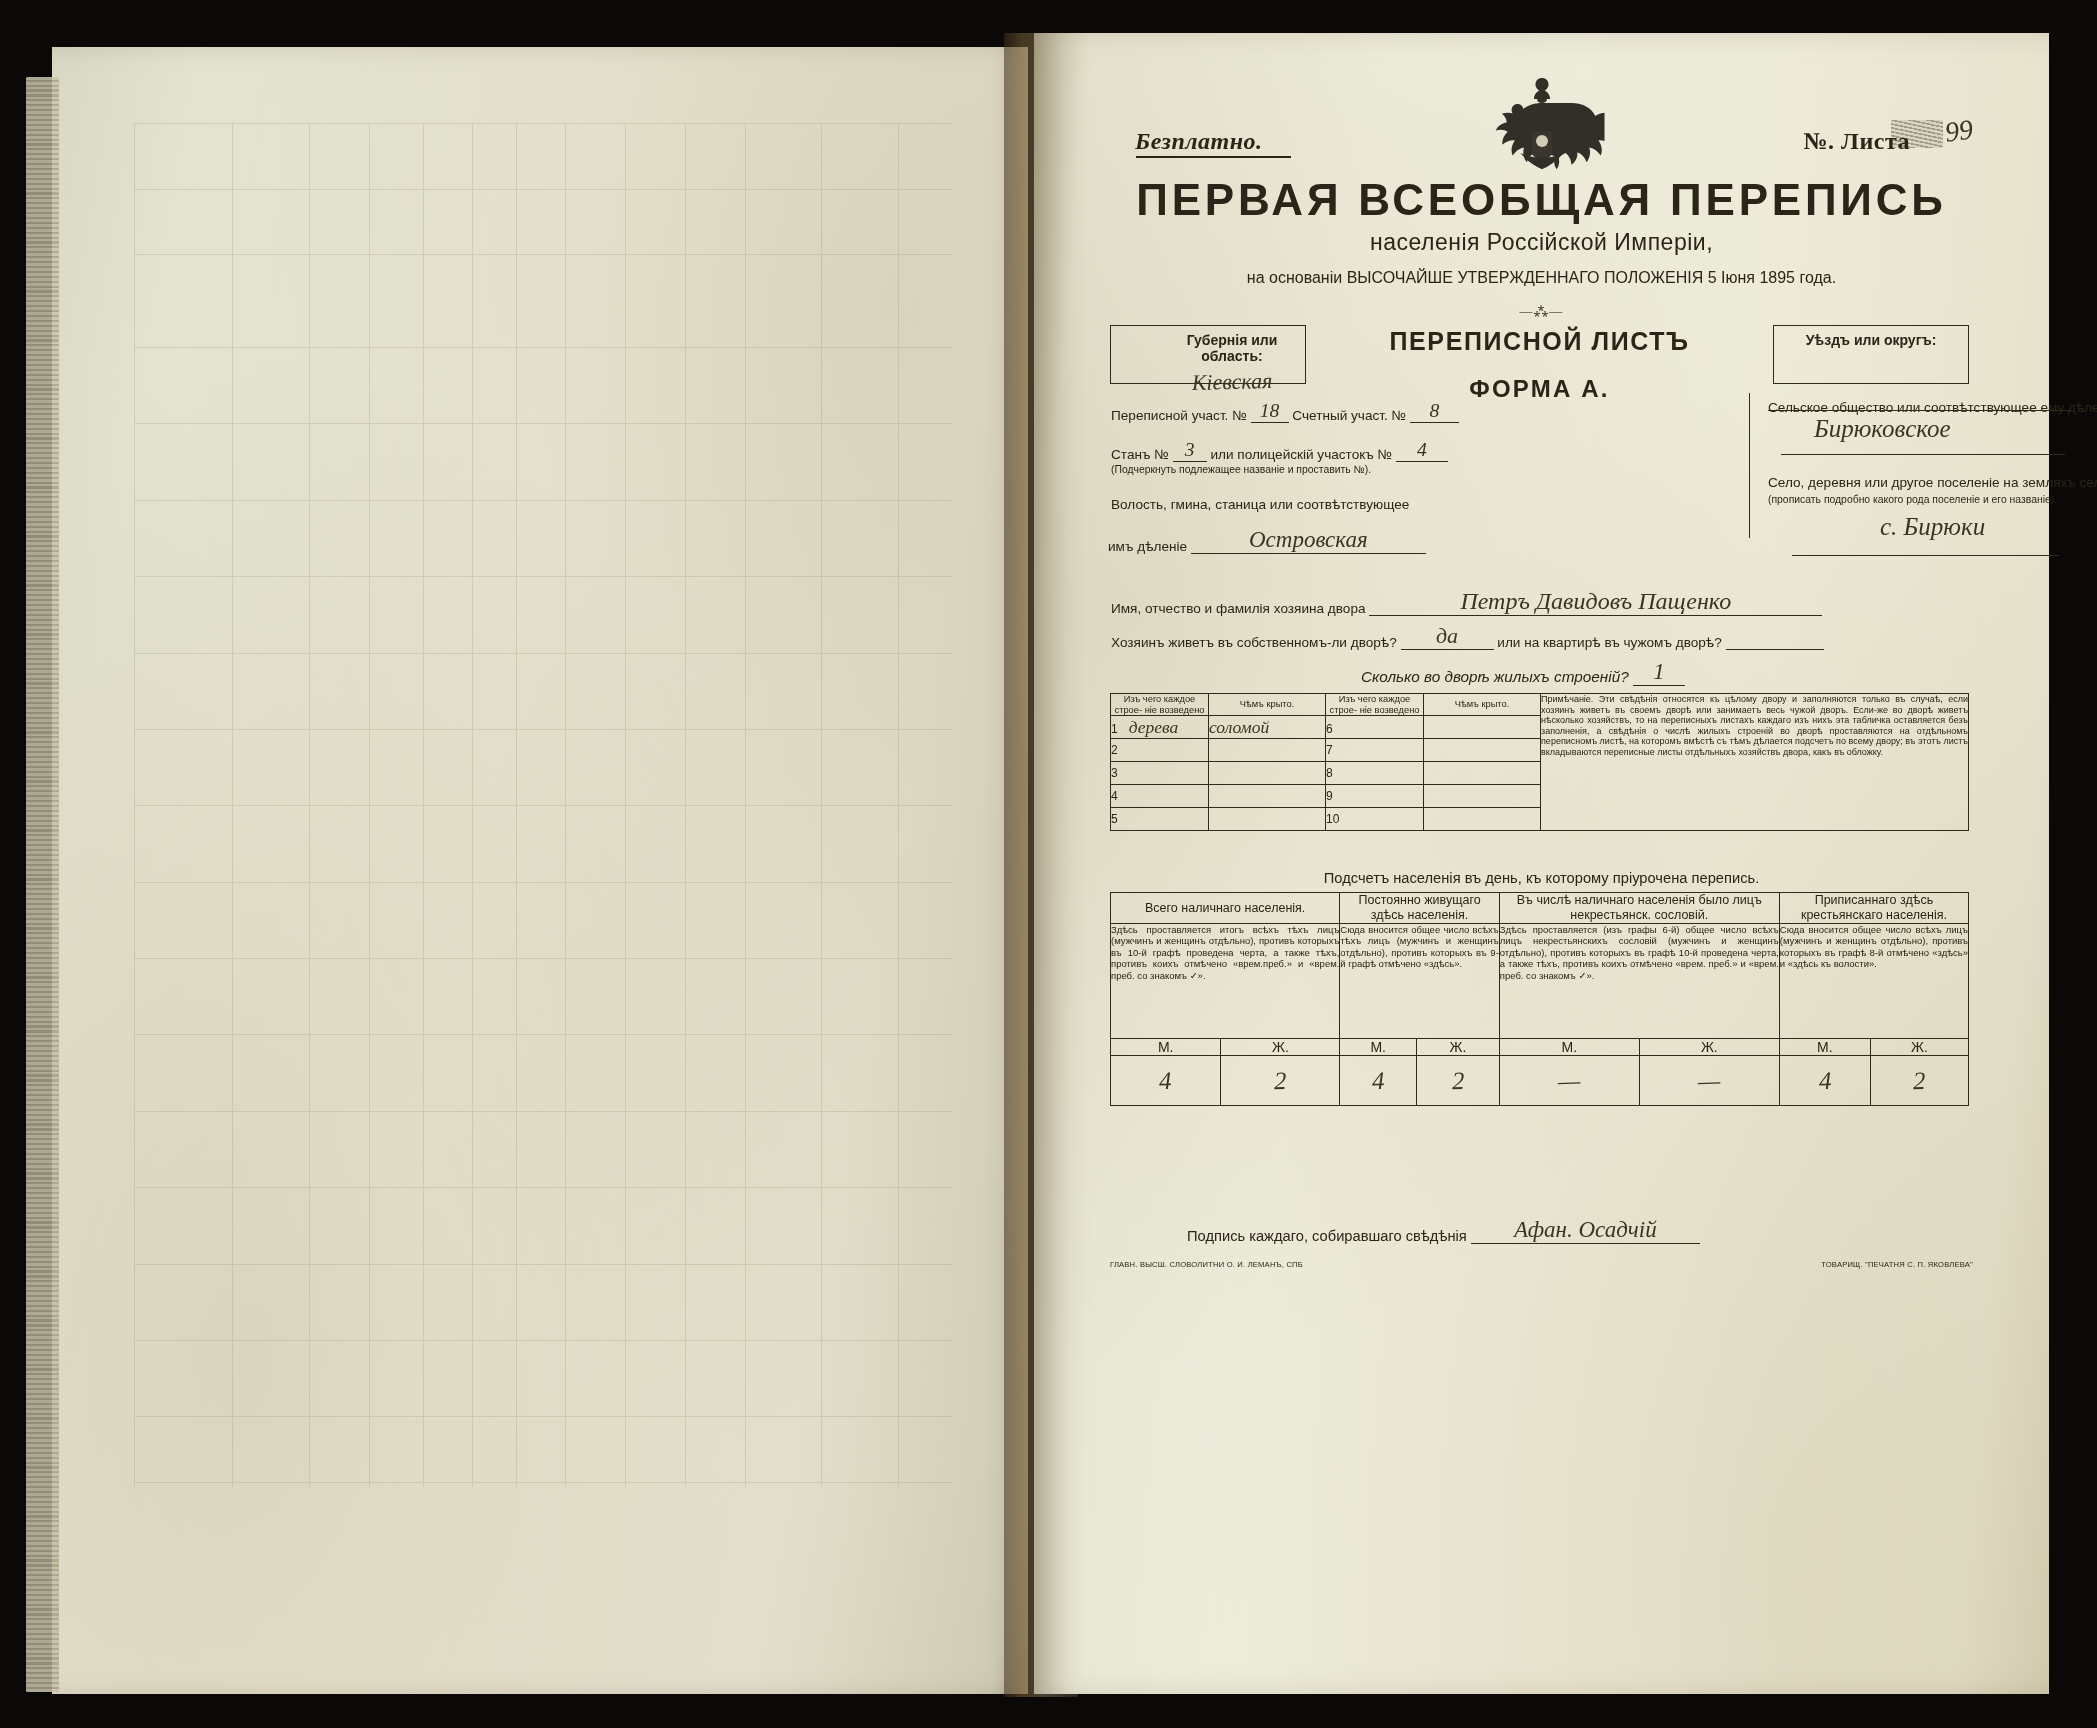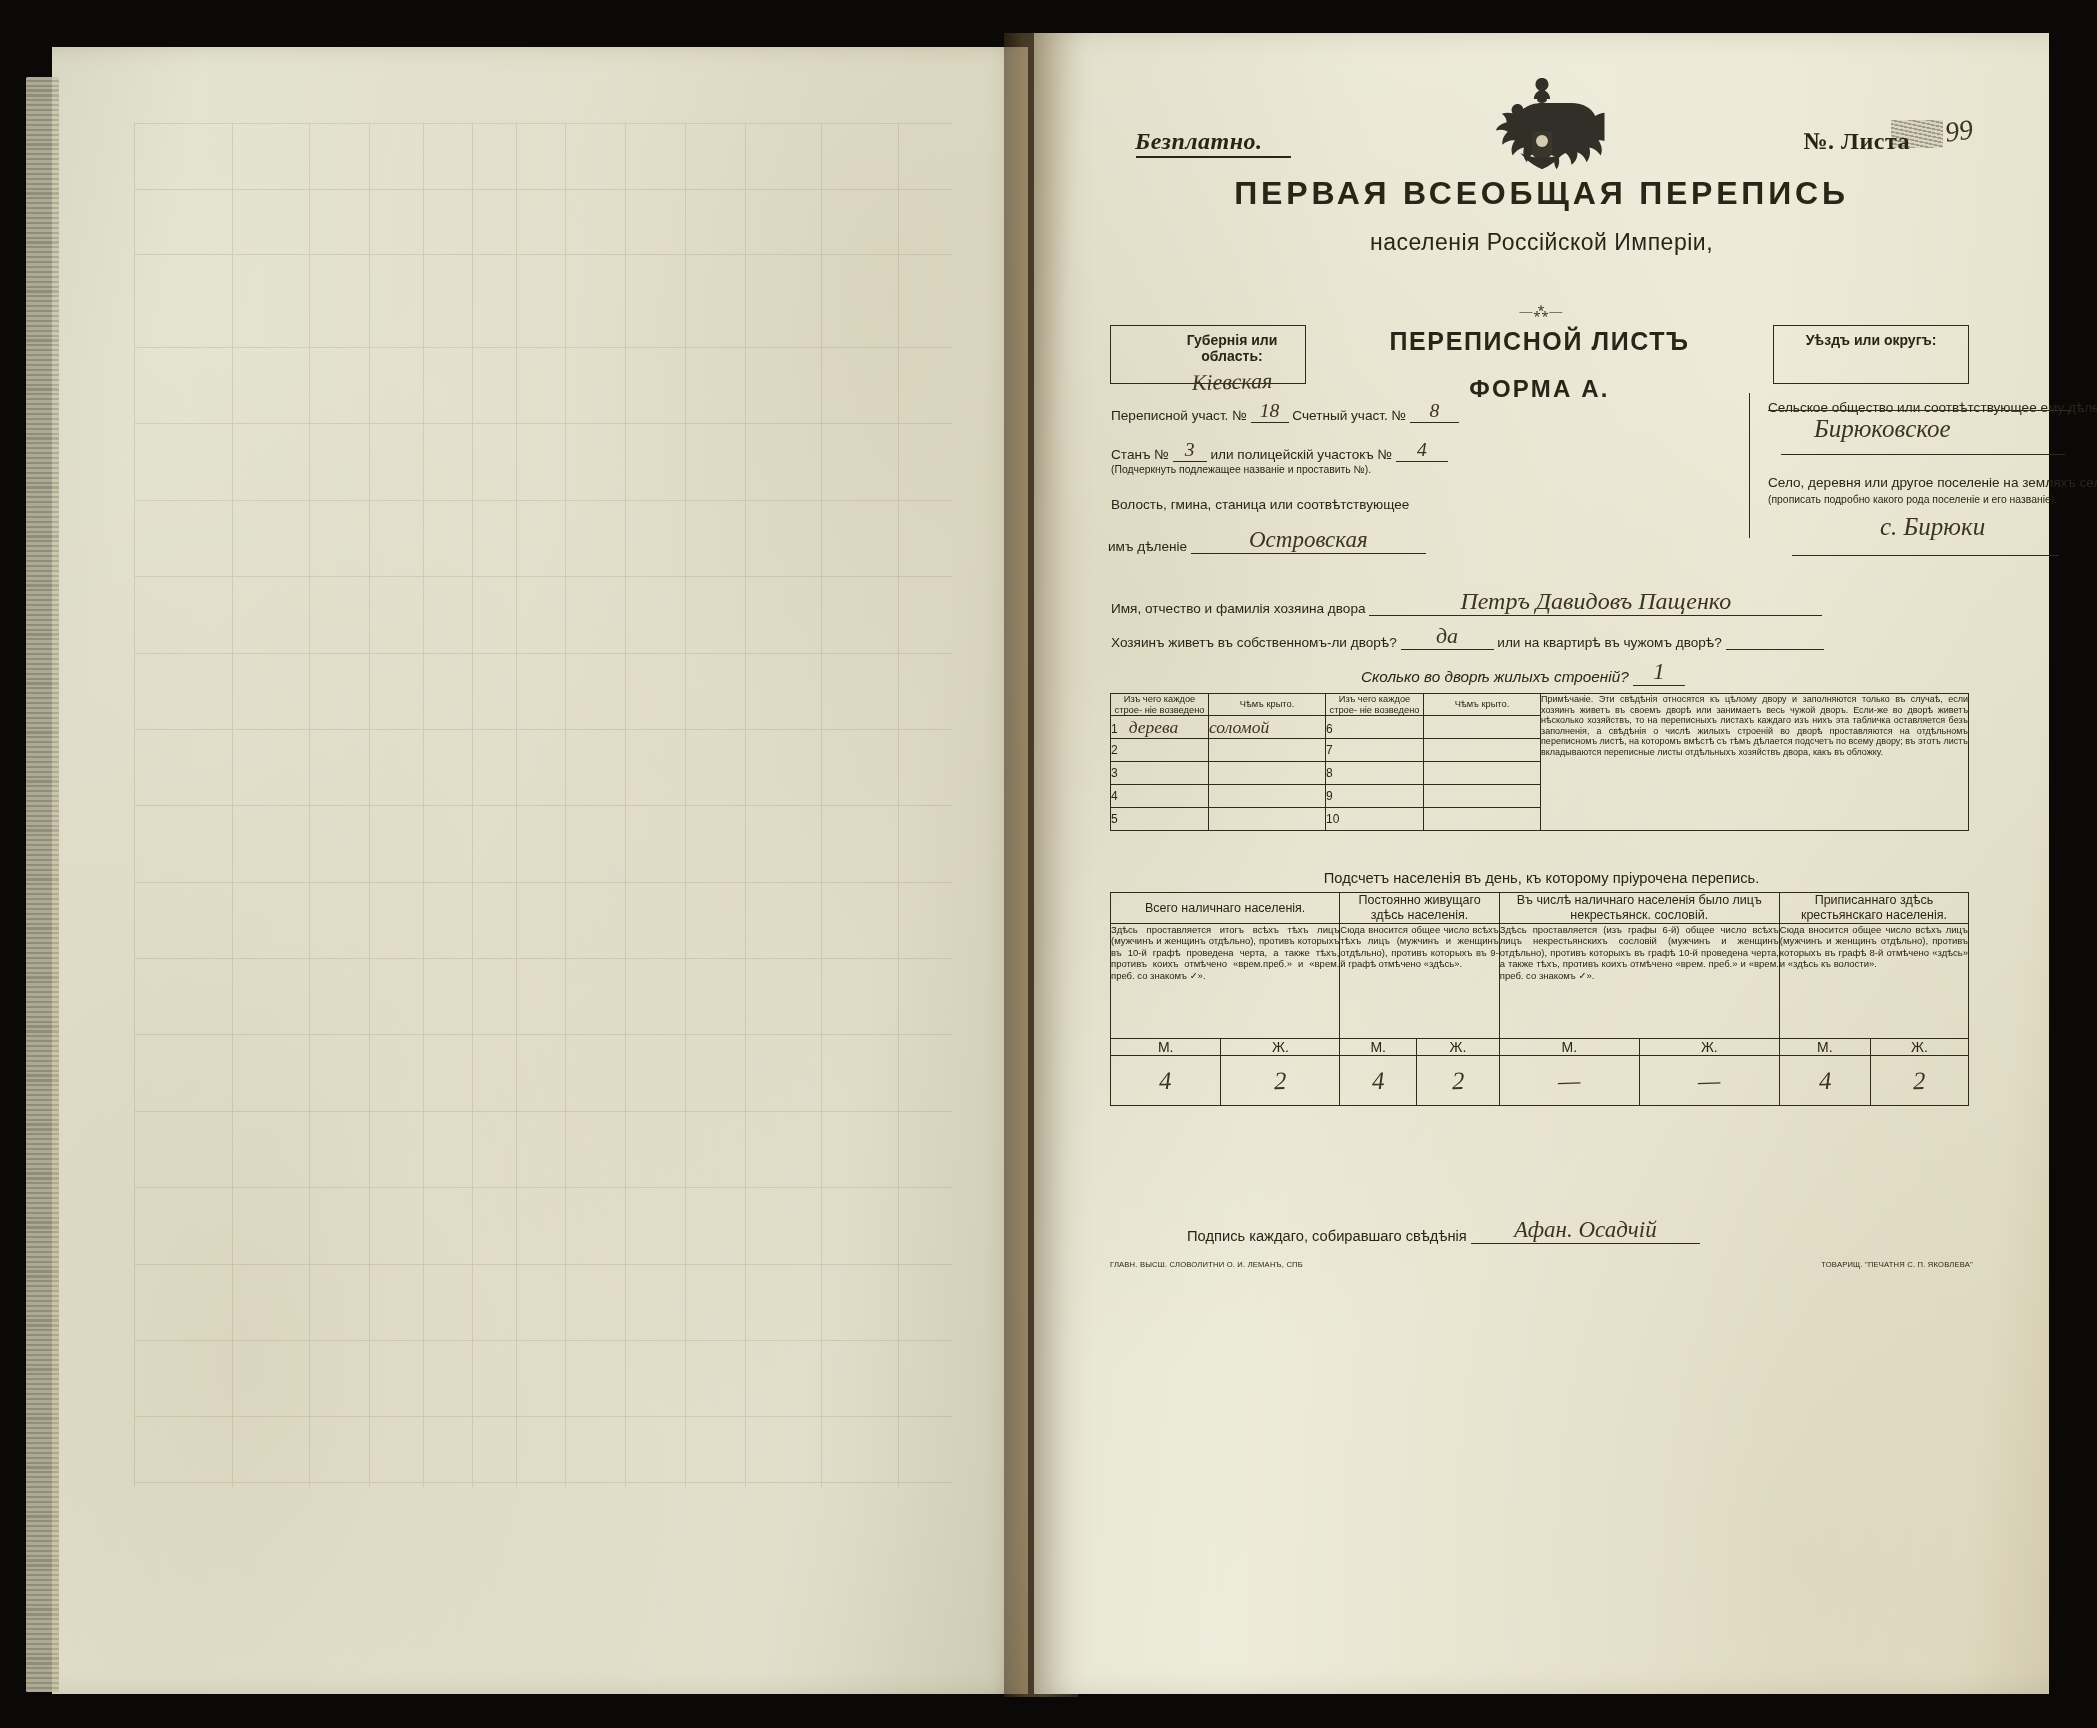--- a/index.html
+++ b/index.html
@@ -147,21 +147,21 @@
     transform: translateX(-50%);
     top: 38px;
     width: 125px;
     height: 104px;
     opacity:.92;
   }
   .title-main {
     position: absolute;
     left: 0; right: 0; top: 142px;
     text-align: center;
-    font-size: 32px;
+    font-size: 44px;
     font-weight: bold;
     letter-spacing: 3.8px;
     font-family: "Liberation Sans", sans-serif;
   }
   .title-sub {
     position: absolute;
     left: 0; right: 0; top: 196px;
     text-align: center;
     font-size: 23px;
     font-family: "Liberation Sans", sans-serif;
@@ -384,20 +384,21 @@
           </g>
         </svg>
       </div>
 
       <div class="stamp-smudge"></div>
       <div class="sheet-no">№. Листа</div>
       <div class="sheet-no-hand hand">99</div>
 
       <div class="title-main">ПЕРВАЯ ВСЕОБЩАЯ ПЕРЕПИСЬ</div>
       <div class="title-sub">населенія Россійской Имперіи,</div>
+      <div class="title-basis">на основаніи ВЫСОЧАЙШЕ УТВЕРЖДЕННАГО ПОЛОЖЕНІЯ 5 Іюня 1895 года.</div>
       <div class="ornament">—⁂—</div>
 
       <div class="hdr-row">
         <div class="hdr-box hdr-left">
           <span class="hdr-lbl">Губернія или область:</span>
           <span class="hdr-hand">Кіевская</span>
         </div>
         <div class="hdr-center">
           <span class="l1">ПЕРЕПИСНОЙ ЛИСТЪ</span>
           <span class="l2">ФОРМА А.</span>

